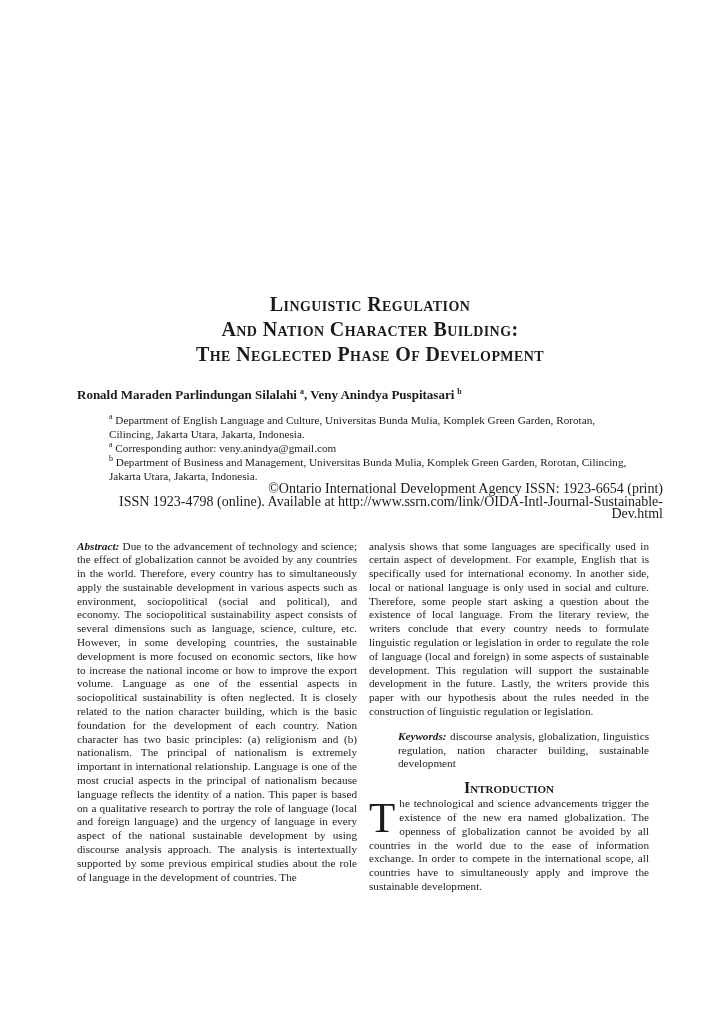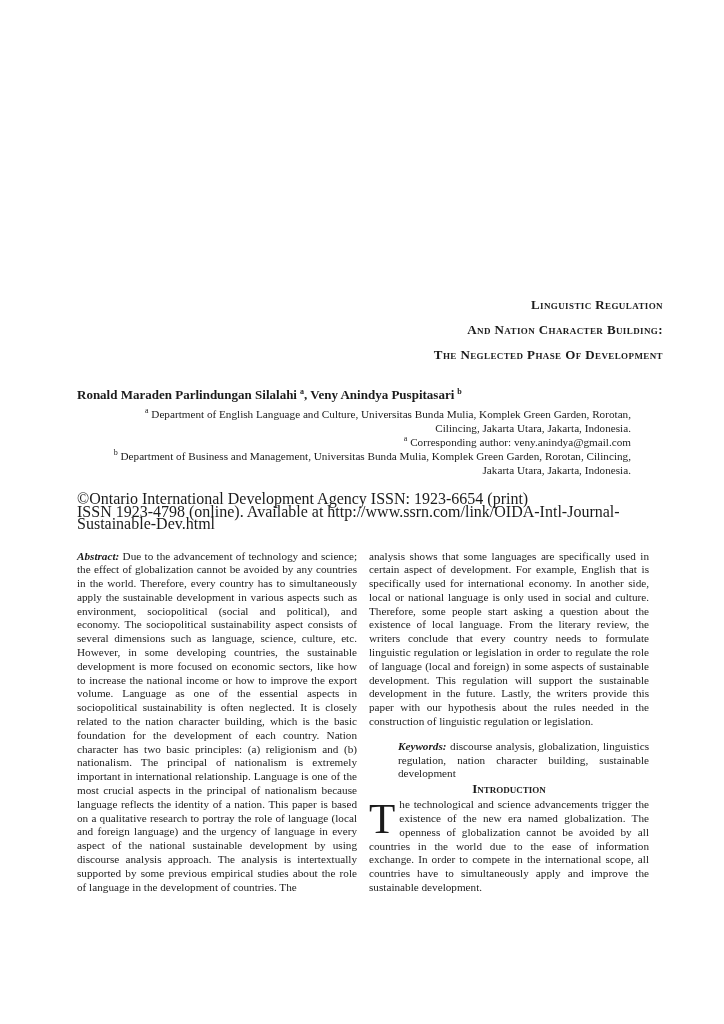--- a/index.html
+++ b/index.html
@@ -14,56 +14,55 @@
     overflow: hidden;
   }
   .content {
     position: absolute;
     top: 292px;
     left: 77px;
     width: 586px;
   }
   
   .title {
-    text-align: right;
+    text-align: center;
     font-weight: bold;
     font-variant: small-caps;
-    font-size: 13px;
+    font-size: 20px;
     line-height: 25px;
     letter-spacing: 0.4px;
   }
   .title .title-line { display: block; }
   
   .authors {
     font-weight: bold;
     font-size: 13px;
     margin-top: 20px;
   }
   sup {
     font-size: 8px;
     vertical-align: super;
     line-height: 0;
   }
   .authors sup { margin-left: 3px; font-weight: bold; }
   
   .affiliations {
-    margin-top: 4px;
-    text-align: right;
+    margin-top: 10px;
+    text-align: left;
     font-size: 11.2px;
     line-height: 14px;
   }
   .affiliation {
     max-width: 522px;
     margin: 0 auto;
   }
   
   .imprint {
-    margin-top: 16px;
-    text-align: left;
-    font-size: 16px;
+    text-align: right;
+    font-size: 14px;
     line-height: 12.5px;
   }
   
   .columns {
     margin-top: 19px;
     display: flex;
     gap: 12px;
   }
   .col {
     width: 280px;
@@ -76,25 +75,25 @@
     font-weight: bold;
     font-style: italic;
   }
   .keywords {
     margin-top: 11px;
     text-align: justify;
     text-align-last: justify;
     margin-left: 29px;
   }
   .section-heading {
-    margin-top: 0;
+    margin-top: 9px;
     text-align: center;
     font-weight: bold;
     font-variant: small-caps;
-    font-size: 13px;
+    font-size: 16px;
     line-height: 15px;
   }
   .intro-para { margin-top: 2px; }
   .drop-cap {
     float: left;
     font-size: 43px;
     line-height: 35px;
     height: 38px;
     padding-right: 4px;
     margin-top: 3px;

